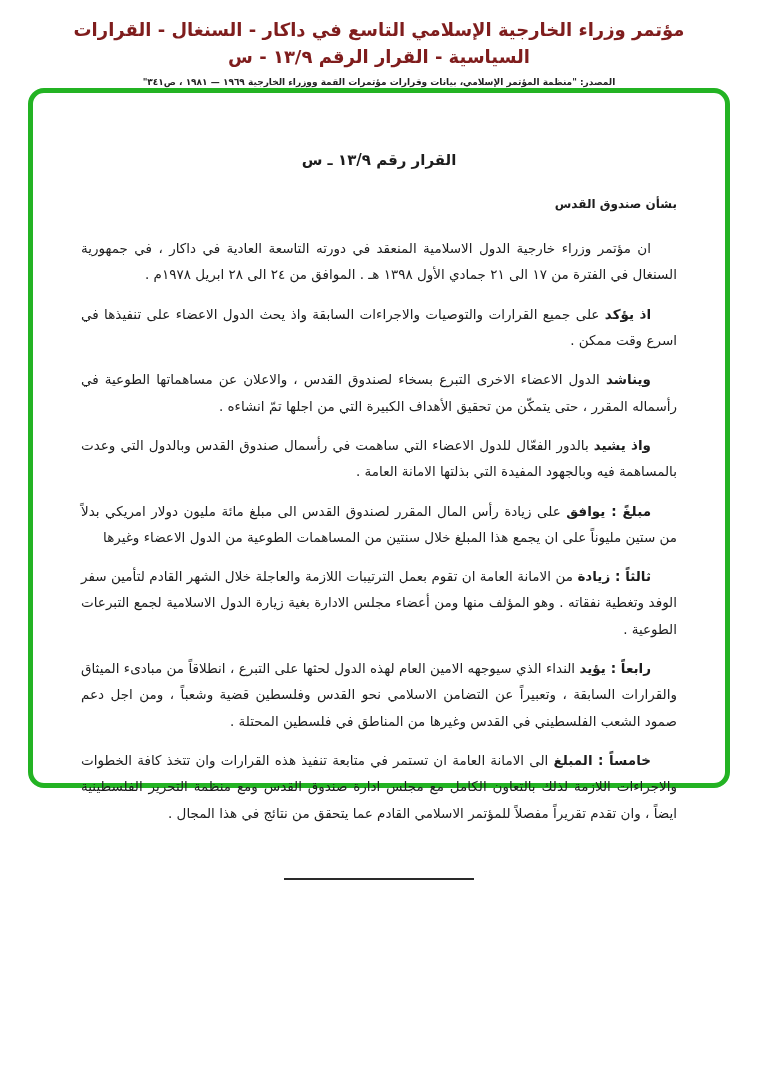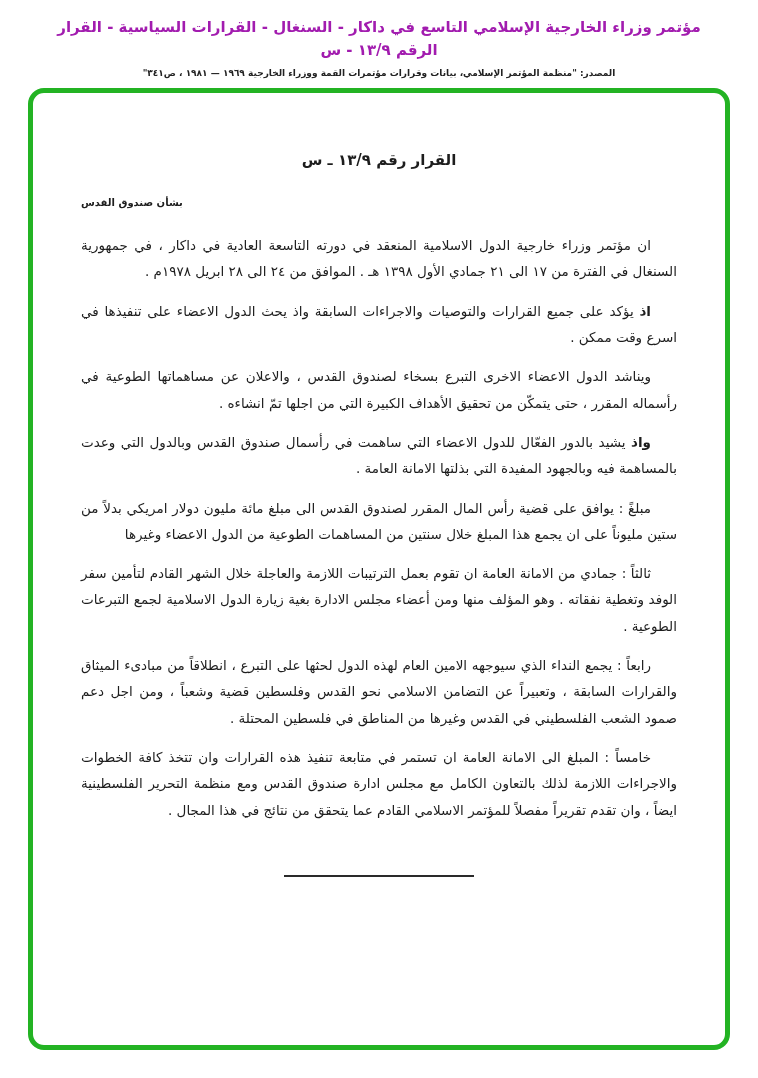--- a/index.html
+++ b/index.html
@@ -16,73 +16,73 @@
   
   .page-header {
     position: absolute;
     top: 16px;
     left: 0;
     right: 0;
     text-align: center;
     direction: rtl;
   }
   .header-title {
-    font-size: 15px;
+    font-size: 18px;
     font-weight: bold;
-    color: #a21caf;
+    color: #7f1d1d;
     padding: 0 40px;
     line-height: 1.5;
   }
   .header-source {
     font-size: 9px;
     font-weight: bold;
     color: #222;
     margin-top: 7px;
   }
 
   
   .doc-frame {
     position: absolute;
     top: 88px;
     left: 28px;
     width: 702px;
-    height: 962px;
+    height: 700px;
     border: 5px solid #23b323;
     border-radius: 16px;
     box-sizing: border-box;
     background: #ffffff;
     padding: 58px 48px 0 48px;
   }
 
   .doc-content {
     direction: rtl;
     color: #1d1d1d;
   }
   .doc-title {
     text-align: center;
     font-weight: bold;
     font-size: 15px;
     margin: 0 0 28px 0;
     letter-spacing: 1px;
   }
   .doc-subtitle {
-    text-align: left;
+    text-align: right;
     font-weight: bold;
-    font-size: 10px;
+    font-size: 12px;
     margin: 0 0 24px 0;
   }
   p.para {
     font-size: 13.5px;
     line-height: 1.95;
     text-align: justify;
     margin: 12px 0 13px 0;
     text-indent: 26px;
   }
   .lead, .pre { font-weight: bold; }
-  .lead { font-weight: normal; }
+  .lead { font-weight: bold; }
 
   .end-divider {
     width: 190px;
     border: 0;
     border-top: 2px solid #2a2a2a;
     margin: 52px auto 0 auto;
   }
 </style>
 </head>
 <body>
@@ -99,25 +99,25 @@
     <div class="doc-subtitle">بشأن صندوق القدس</div>
 
     <p class="para"><span class="pre"></span> <span class="lead"></span> <span>ان مؤتمر وزراء خارجية الدول الاسلامية المنعقد في دورته التاسعة العادية في داكار ، في جمهورية السنغال في الفترة من ١٧ الى ٢١ جمادي الأول ١٣٩٨ هـ . الموافق من ٢٤ الى ٢٨ ابريل ١٩٧٨م .</span></p>
 
     <p class="para"><span class="pre">اذ</span> <span class="lead">يؤكد</span> <span>على جميع القرارات والتوصيات والاجراءات السابقة واذ يحث الدول الاعضاء على تنفيذها في اسرع وقت ممكن .</span></p>
 
     <p class="para"><span class="pre"></span> <span class="lead">ويناشد</span> <span>الدول الاعضاء الاخرى التبرع بسخاء لصندوق القدس ، والاعلان عن مساهماتها الطوعية في رأسماله المقرر ، حتى يتمكّن من تحقيق الأهداف الكبيرة التي من اجلها تمّ انشاءه .</span></p>
 
     <p class="para"><span class="pre">واذ</span> <span class="lead">يشيد</span> <span>بالدور الفعّال للدول الاعضاء التي ساهمت في رأسمال صندوق القدس وبالدول التي وعدت بالمساهمة فيه وبالجهود المفيدة التي بذلتها الامانة العامة .</span></p>
 
-    <p class="para"><span class="pre"></span> <span class="lead">مبلغً : يوافق</span> <span>على قضية رأس المال المقرر لصندوق القدس الى مبلغ مائة مليون دولار امريكي بدلاً من ستين مليوناً على ان يجمع هذا المبلغ خلال سنتين من المساهمات الطوعية من الدول الاعضاء وغيرها</span></p>
+    <p class="para"><span class="pre"></span> <span class="lead">مبلغً : يوافق</span> <span>على زيادة رأس المال المقرر لصندوق القدس الى مبلغ مائة مليون دولار امريكي بدلاً من ستين مليوناً على ان يجمع هذا المبلغ خلال سنتين من المساهمات الطوعية من الدول الاعضاء وغيرها</span></p>
 
 
-    <p class="para"><span class="pre"></span> <span class="lead">ثالثاً : جمادي</span> <span>من الامانة العامة ان تقوم بعمل الترتيبات اللازمة والعاجلة خلال الشهر القادم لتأمين سفر الوفد وتغطية نفقاته . وهو المؤلف منها ومن أعضاء مجلس الادارة بغية زيارة الدول الاسلامية لجمع التبرعات الطوعية .</span></p>
+    <p class="para"><span class="pre"></span> <span class="lead">ثالثاً : زيادة</span> <span>من الامانة العامة ان تقوم بعمل الترتيبات اللازمة والعاجلة خلال الشهر القادم لتأمين سفر الوفد وتغطية نفقاته . وهو المؤلف منها ومن أعضاء مجلس الادارة بغية زيارة الدول الاسلامية لجمع التبرعات الطوعية .</span></p>
 
-    <p class="para"><span class="pre"></span> <span class="lead">رابعاً : يجمع</span> <span>النداء الذي سيوجهه الامين العام لهذه الدول لحثها على التبرع ، انطلاقاً من مبادىء الميثاق والقرارات السابقة ، وتعبيراً عن التضامن الاسلامي نحو القدس وفلسطين قضية وشعباً ، ومن اجل دعم صمود الشعب الفلسطيني في القدس وغيرها من المناطق في فلسطين المحتلة .</span></p>
+    <p class="para"><span class="pre"></span> <span class="lead">رابعاً : يؤيد</span> <span>النداء الذي سيوجهه الامين العام لهذه الدول لحثها على التبرع ، انطلاقاً من مبادىء الميثاق والقرارات السابقة ، وتعبيراً عن التضامن الاسلامي نحو القدس وفلسطين قضية وشعباً ، ومن اجل دعم صمود الشعب الفلسطيني في القدس وغيرها من المناطق في فلسطين المحتلة .</span></p>
 
     <p class="para"><span class="pre"></span> <span class="lead">خامساً : المبلغ</span> <span>الى الامانة العامة ان تستمر في متابعة تنفيذ هذه القرارات وان تتخذ كافة الخطوات والاجراءات اللازمة لذلك بالتعاون الكامل مع مجلس ادارة صندوق القدس ومع منظمة التحرير الفلسطينية ايضاً ، وان تقدم تقريراً مفصلاً للمؤتمر الاسلامي القادم عما يتحقق من نتائج في هذا المجال .</span></p>
 
     <hr class="end-divider">
 
   </div>
 </div>
 
 </body></html>

